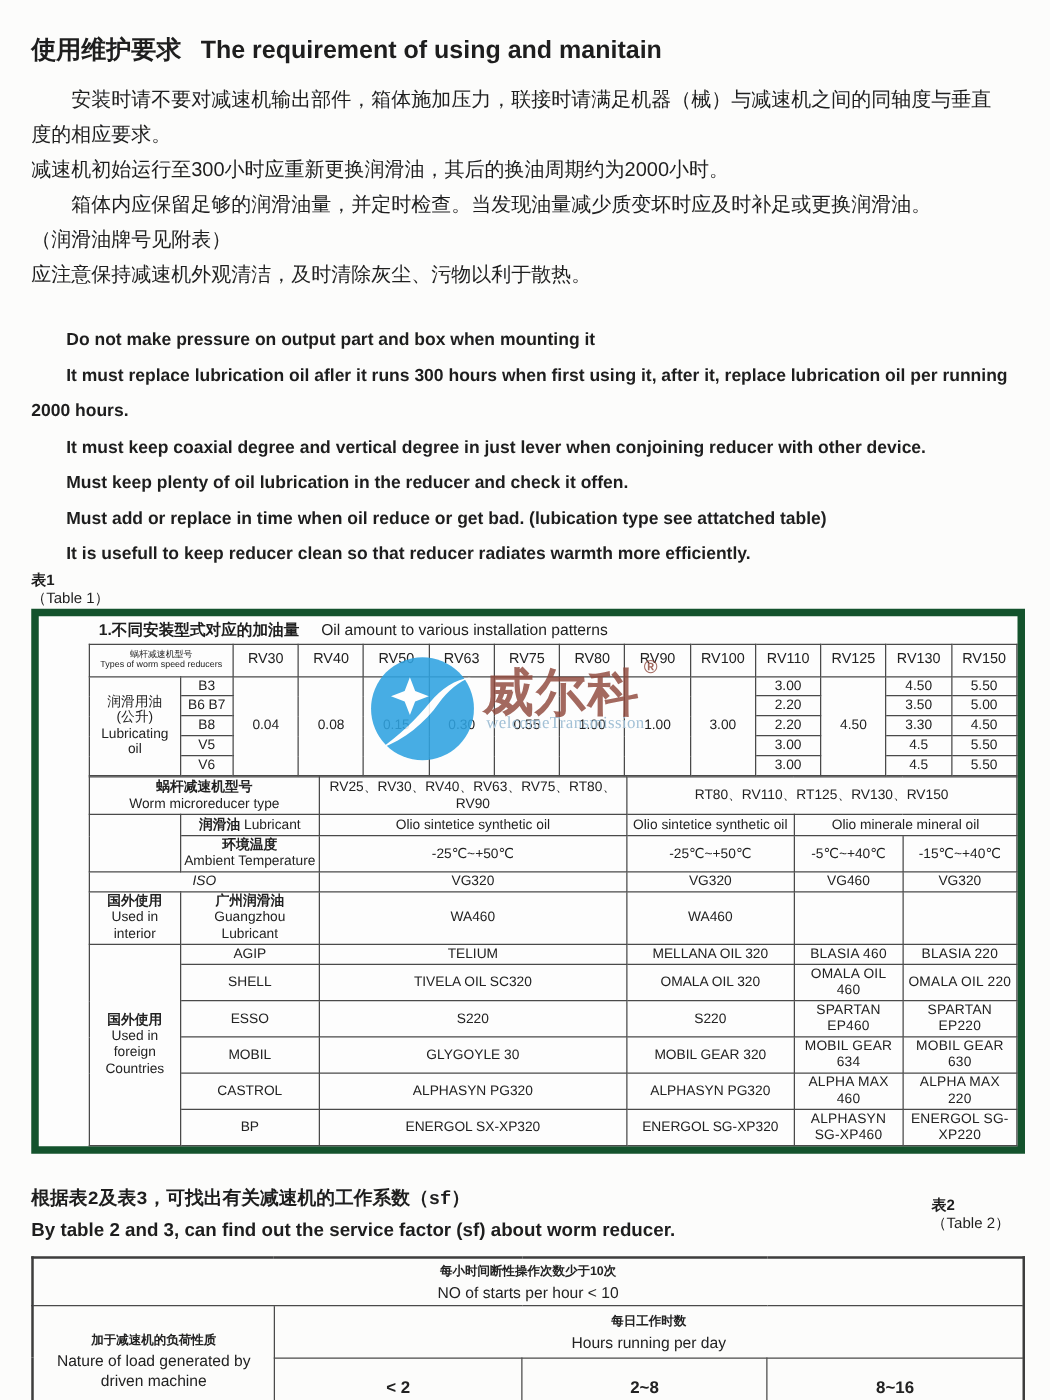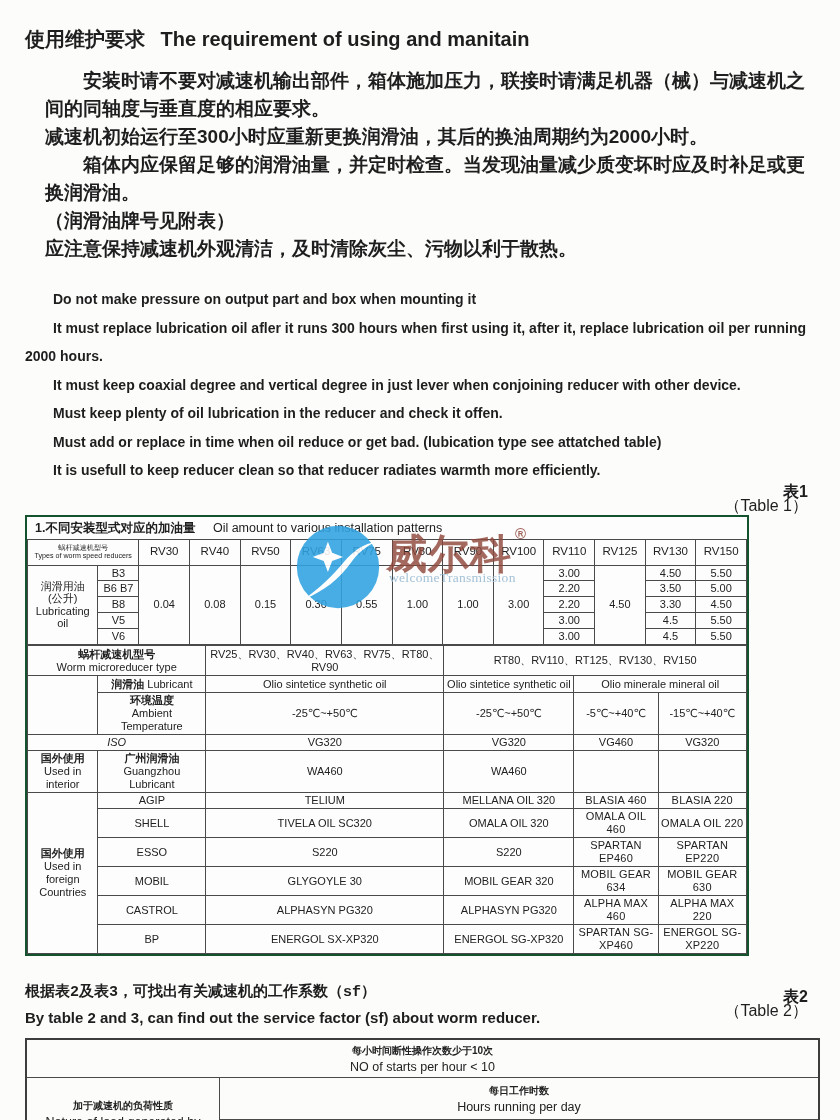--- a/index.html
+++ b/index.html
@@ -8,32 +8,32 @@
     background:#fcfcfb;
     font-family:"Liberation Sans","DejaVu Sans",sans-serif;
     color:#1e1e1e;
     overflow:hidden;
   }
   .page { position:relative; width:840px; height:1120px; padding:26px 20px 0 25px; }
 
   .doc-title { font-size:20px; font-weight:bold; margin-bottom:14px; }
   .doc-title .en { margin-left:10px; }
 
-  .p-zh { font-size:19px; font-weight:700; line-height:28px;margin-left:20px; }
+  .p-zh { font-size:16px; font-weight:400; line-height:28px; }
   .p-zh.indent { text-indent:2em; }
   .zh-block { width:782px; }
 
   .en-block { margin-top:22px; width:782px; }
   .p-en { font-size:14px; font-weight:600; line-height:28.5px; text-indent:2em; }
 
-  .tbl-label { text-align:right; font-size:16px; line-height:14px; padding-right:12px; }
+  .tbl-label { font-size:12px; line-height:14px; padding-right:12px; }
   .tbl-label .b { font-weight:bold; }
 
   
-  .t1box { width:724px; border:2px solid #14532d; margin-top:2px; background:#fdfdfd; }
+  .t1box { width:795px; border:6px solid #14532d; margin-top:2px; background:#fdfdfd;padding-left:40px; }
   .sec-title { padding:3px 8px 2px 8px; font-size:12.5px; height:22px; }
   .sec-title .zh { font-weight:bold; }
   .sec-title .en { margin-left:14px; font-weight:normal; }
   .sec-title.mid { border-top:1px solid #4a4a4a; border-bottom:0; }
 
   table.t { border-collapse:collapse; width:100%; table-layout:fixed; }
   table.t td {
     border:1px solid #4a4a4a; text-align:center; vertical-align:middle;
     font-size:11px; padding:1px 2px; line-height:1.18; color:#222;
   }
@@ -300,21 +300,21 @@
         <td class="h15">CASTROL</td>
         <td>ALPHASYN PG320</td>
         <td>ALPHASYN PG320</td>
         <td class="f8">ALPHA MAX 460</td>
         <td class="f8">ALPHA MAX 220</td>
       </tr>
       <tr>
         <td class="h15">BP</td>
         <td>ENERGOL SX-XP320</td>
         <td>ENERGOL SG-XP320</td>
-        <td class="f8">SPARTAN SG-XP460</td>
+        <td class="f8">ALPHASYN SG-XP460</td>
         <td class="f8">ENERGOL SG-XP220</td>
       </tr>
     </tbody>
       </table>
   </div>
 
   <div class="heading2">
     <div class="l1">根据表2及表3，可找出有关减速机的工作系数（sf）</div>
     <div class="l2">By table 2 and 3, can find out the service factor (sf) about worm reducer.</div>
     <div class="tbl-label">

